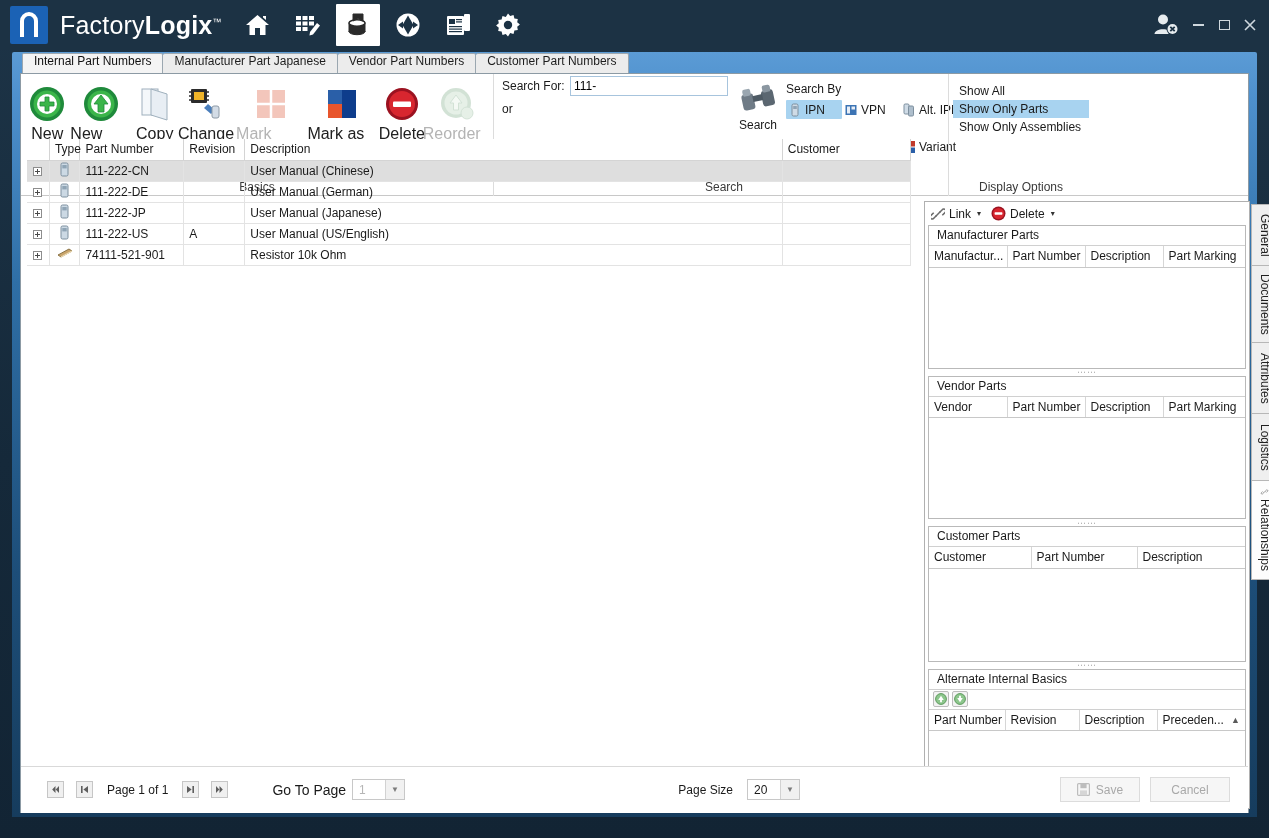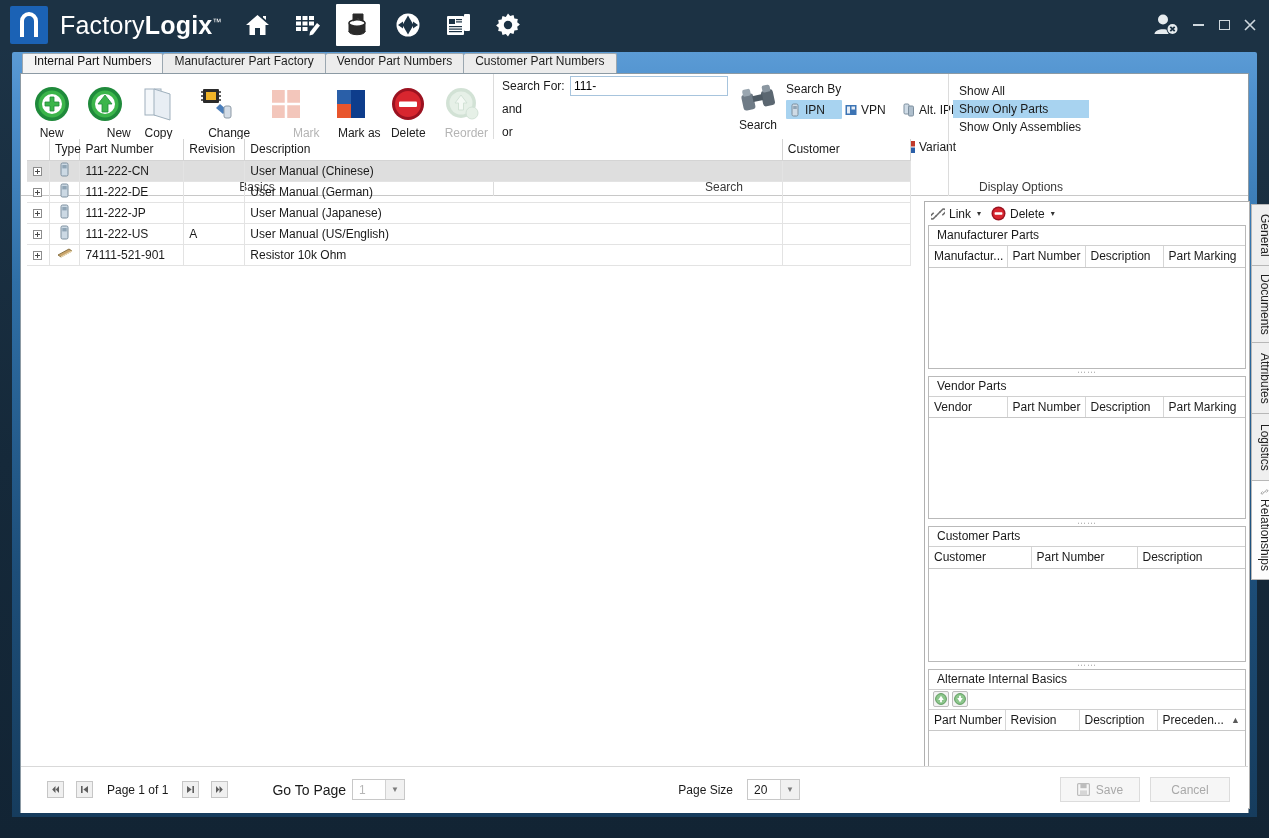--- a/index.html
+++ b/index.html
@@ -85,21 +85,21 @@
     position:absolute; bottom: 2px; width: 100%; text-align:center;
     font-size: 12px; color: #3a3a3a;
   }
   .rbtns { display:flex; align-items:flex-start; padding: 6px 4px 0 4px; }
   .rbtn {
     width: 63px; display:flex; flex-direction:column; align-items:center;
     cursor: pointer; padding: 2px 1px;
   }
   .rbtn .ic { height: 44px; display:flex; align-items:center; justify-content:center; }
   .rbtn .lb {
-    font-size: 12px; color: #202020; text-align:right; line-height: 13px; margin-top: 1px;
+    font-size: 16px; color: #202020; text-align:left; line-height: 13px; margin-top: 1px;
   }
   .rbtn.disabled .lb { color: #b4b4b4; }
   .rbtn .caret { font-size: 8px; line-height: 8px; color:#303030;}
 
   
   .searchgrp { width: 230px; position:relative; }
   .srow { display:flex; align-items:center; height: 23px; margin-left: 8px; }
   .srow label { width: 68px; font-size: 12px; color: #1a1a1a; }
   .srow input {
     width: 158px; height: 20px; border: 1px solid #a7c4dd; background:#fff;
@@ -328,21 +328,21 @@
     </div>
   </div>
 
   <div class="winframe">
 
     <div class="tabstrip">
       <div class="tab active">
           <span>Internal Part Numbers</span>
         </div>
       <div class="tab">
-          <span>Manufacturer Part Factory</span>
+          <span>Manufacturer Part Japanese</span>
         </div>
       <div class="tab">
           <span>Vendor Part Numbers</span>
         </div>
       <div class="tab">
           <span>Customer Part Numbers</span>
         </div>
     </div>
 
     <div class="clientarea">
@@ -448,23 +448,20 @@
               <div class="lb">Reorder Revisions</div>
             </div>
           </div>
           <div class="rglabel">Basics</div>
         </div>
 
         <div class="rgroup searchgrp" style="width:455px;">
           <div class="srow">
             <label>Search For:</label>
             <input type="text" value="111-" style="">
-          </div>
-          <div class="srow">
-            <label>and</label>
           </div>
           <div class="srow">
             <label>or</label>
           </div>
 
           <div class="searchbtn">
             <div>
               <svg width="38" height="30" viewBox="0 0 38 30">
                 <g transform="rotate(-12 19 15)">
                   <rect x="3" y="8" width="12" height="16" rx="3" fill="#6f7b86"></rect>

